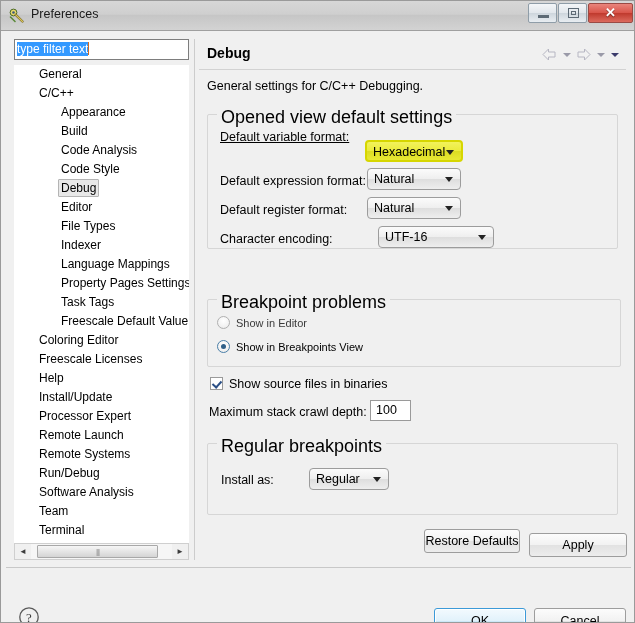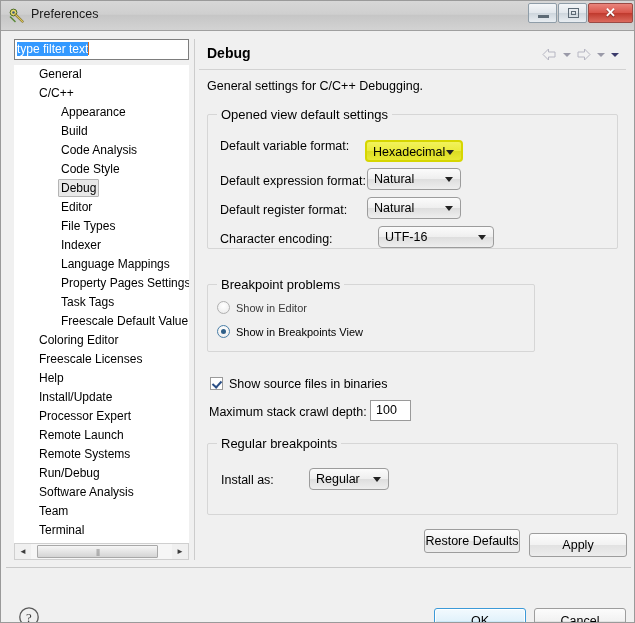--- a/index.html
+++ b/index.html
@@ -285,21 +285,21 @@
     position: absolute;
     box-sizing: border-box;
     border: 1px solid #d6d6d6;
     border-radius: 2px;
   }
   .groupbox > .legend {
     position: absolute;
     left: 9px; top: -8px;
     background: #f0f0f0;
     padding: 0 4px;
-    font-size: 13px;
+    font-size: 18px;
     color: #000;
     white-space: nowrap;
   }
   .row-label {
     position: absolute;
     font-size: 12.5px;
     color: #000;
     white-space: nowrap;
   }
 
@@ -536,21 +536,21 @@
               <i></i>
             </div>
         </div>
 
         <div class="title-rule"></div>
         <div class="page-desc">General settings for C/C++ Debugging.</div>
 
         <div class="groupbox" style="left:8px; top:75px; width:411px; height:135px;">
           <div class="legend">Opened view default settings</div>
 
-          <div class="row-label" style="left:12px; top:24px;">Default variable format:</div>
+          <div class="row-label" style="left:12px; top:15px;text-decoration:underline;">Default variable format:</div>
           <div class="combo highlight" style="left:157px; top:25px; width:98px;">
             <span class="val">Hexadecimal</span>
             <span class="dd"></span>
           </div>
 
           <div class="row-label" style="left:12px; top:59px;">Default expression format:</div>
           <div class="combo" style="left:159px; top:53px; width:94px;">
             <span class="val">Natural</span>
             <span class="dd"></span>
           </div>
@@ -561,21 +561,21 @@
             <span class="dd"></span>
           </div>
 
           <div class="row-label" style="left:12px; top:117px;">Character encoding:</div>
           <div class="combo" style="left:170px; top:111px; width:116px;">
             <span class="val">UTF-16</span>
             <span class="dd"></span>
           </div>
         </div>
 
-        <div class="groupbox" style="left:8px; top:245px; width:328px; height:68px;">
+        <div class="groupbox" style="left:8px; top:260px; width:414px; height:68px;">
           <div class="legend">Breakpoint problems</div>
 
           <div class="radio-row disabled" style="left:9px; top:16px;">
             <span class="rdo"></span><span class="txt">Show in Editor</span>
           </div>
           <div class="radio-row" style="left:9px; top:40px;">
             <span class="rdo on"></span><span class="txt">Show in Breakpoints View</span>
           </div>
         </div>
 

